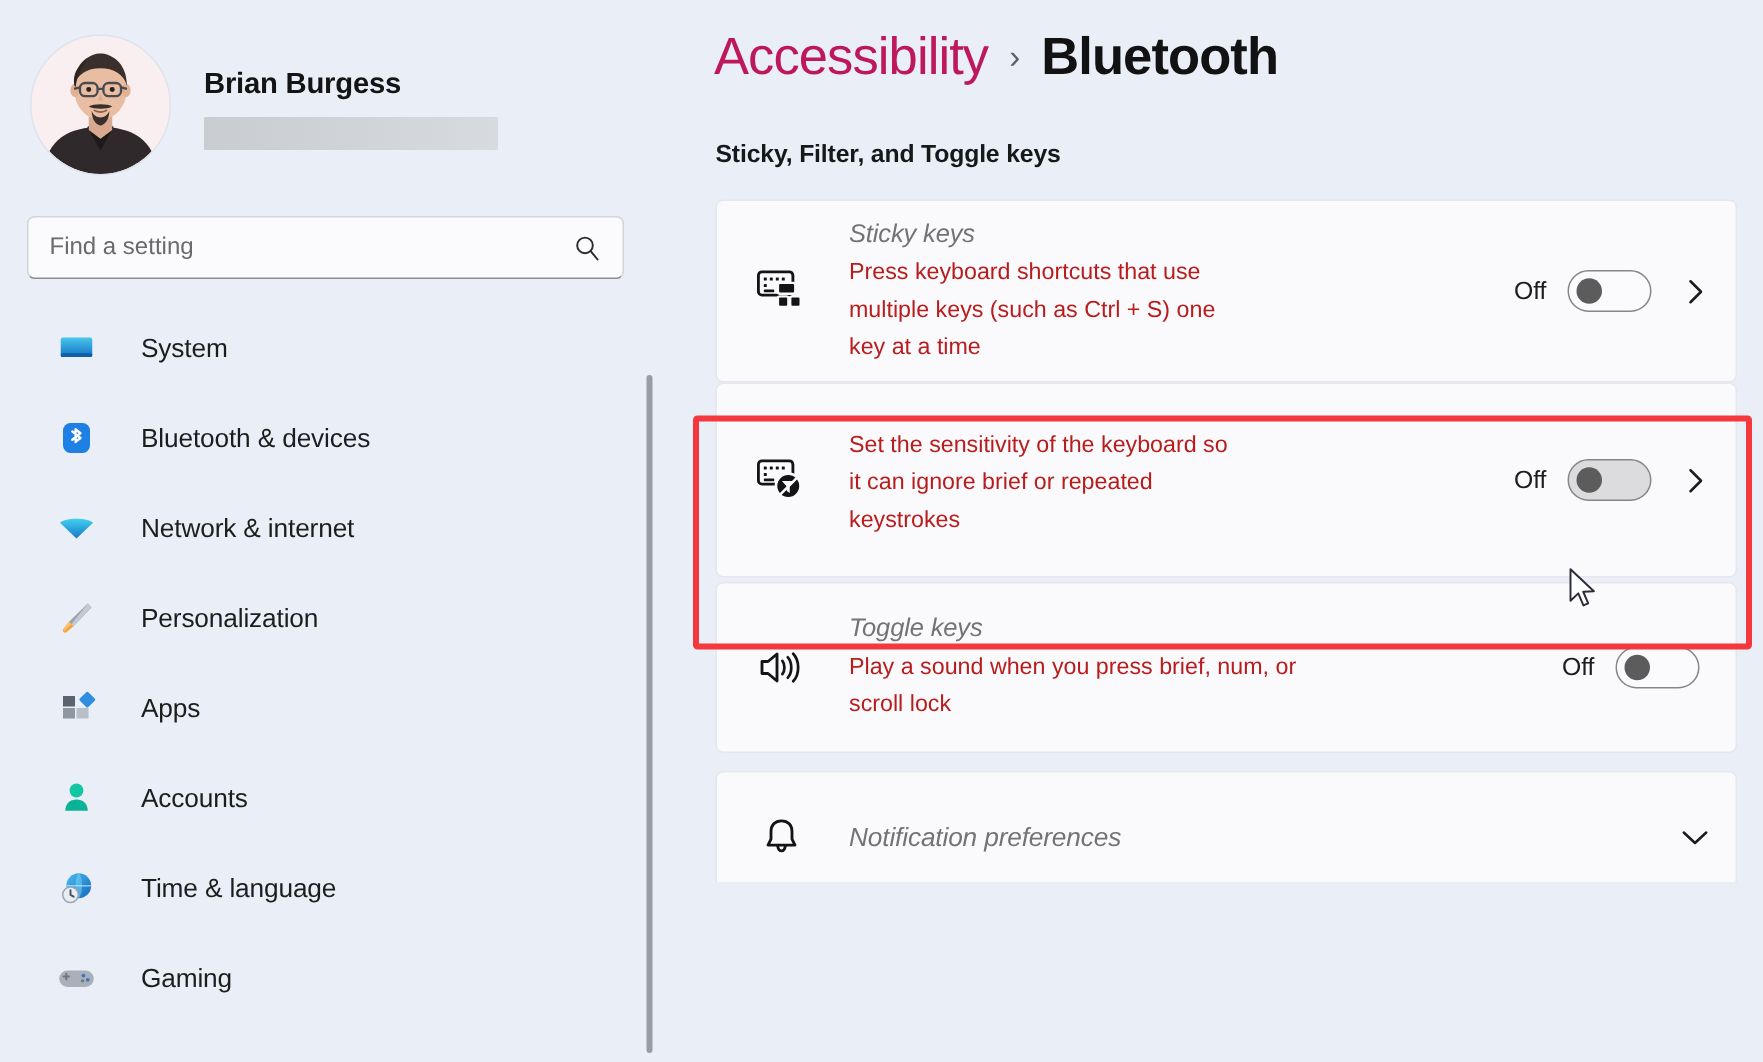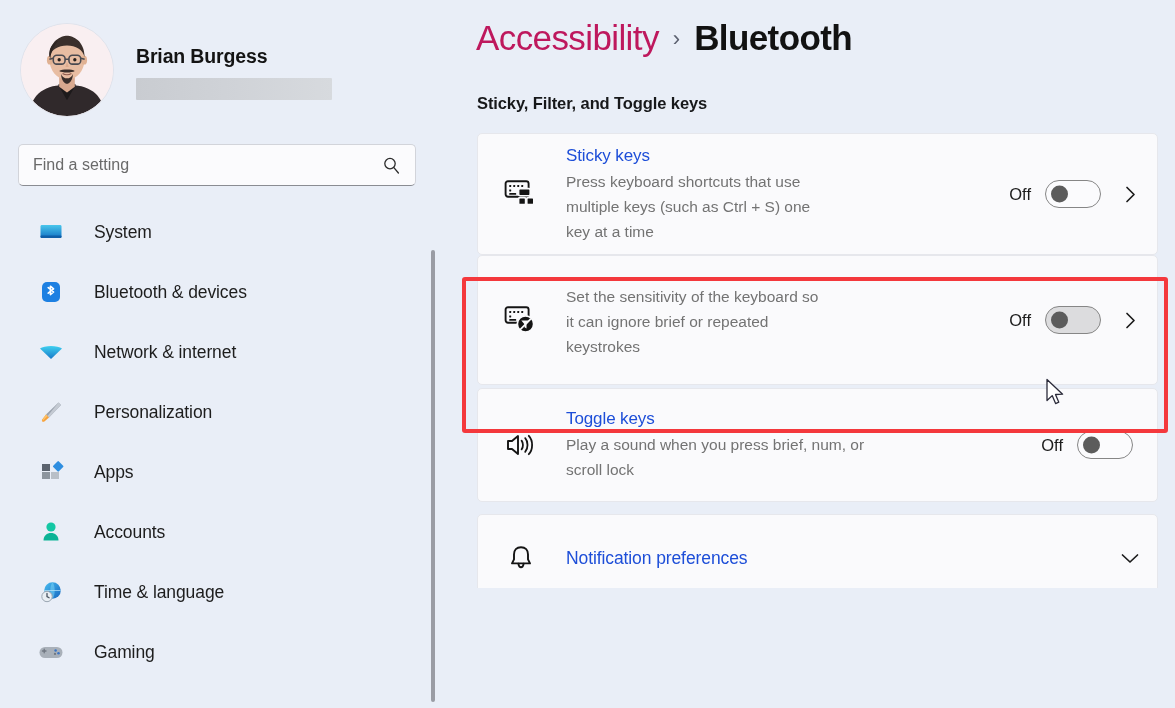--- a/index.html
+++ b/index.html
@@ -206,28 +206,29 @@
     justify-content: center;
   }
 
   .card-body {
     margin-left: 22px;
     flex: 1;
     min-width: 0;
   }
   .card-title {
     font-size: 17px;
-    color: #1d4ed8;
+    color: #737373;
     letter-spacing: -0.1px;
     line-height: 22px;
+    font-style: italic;
   }
   .card-desc {
     margin-top: 2px;
     font-size: 15.5px;
-    color: #737373;
+    color: #b91c1c;
     line-height: 25px;
     max-width: 262px;
   }
   .card.notif .card-body { display: flex; align-items: center; }
   .card.notif .card-title { font-size: 17.5px; }
 
   .card-right {
     display: flex;
     align-items: center;
     flex: 0 0 auto;

